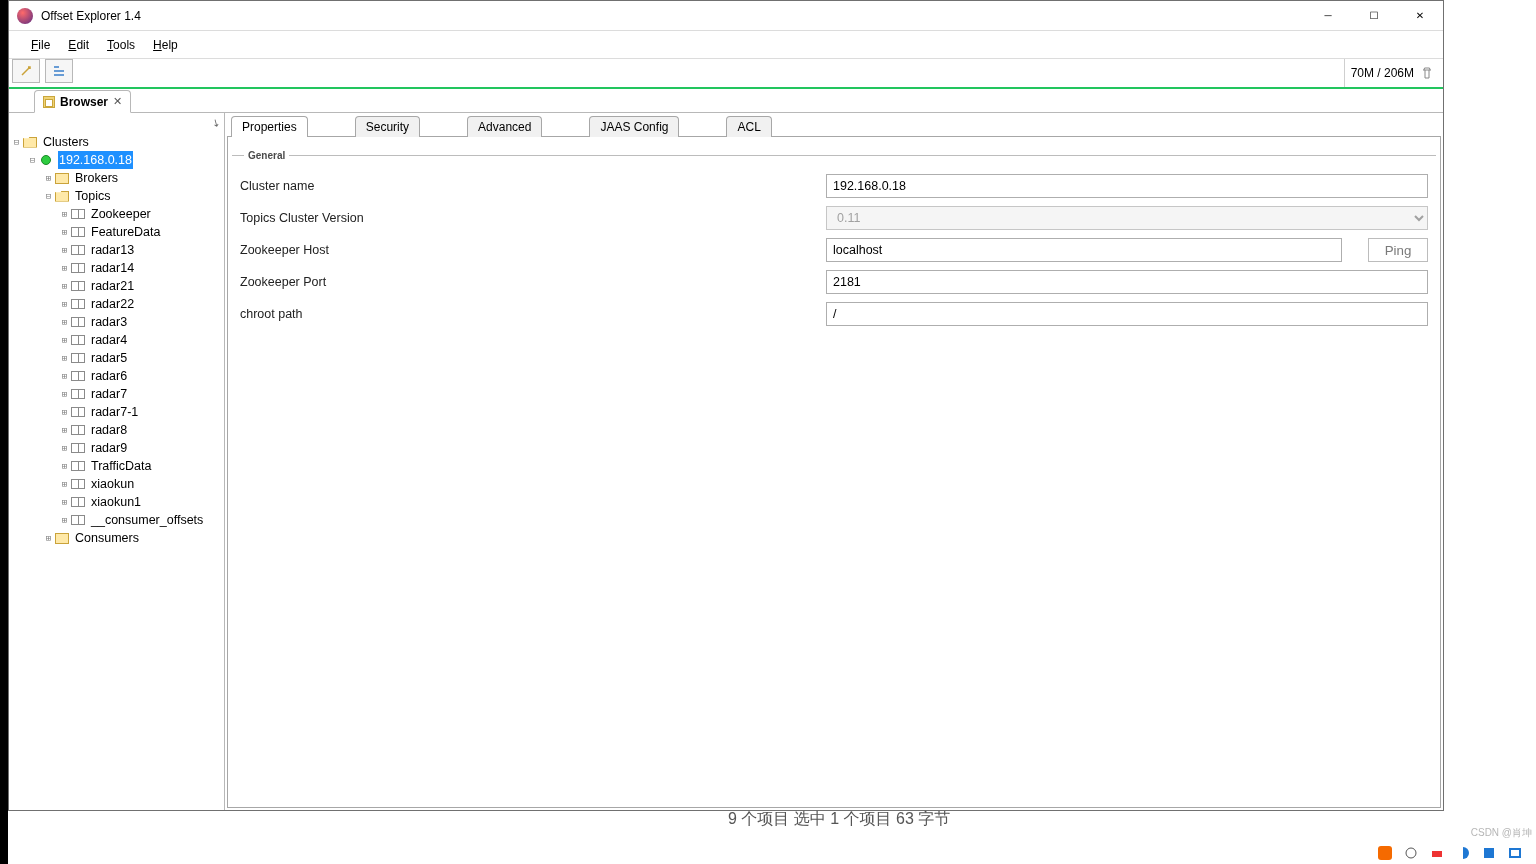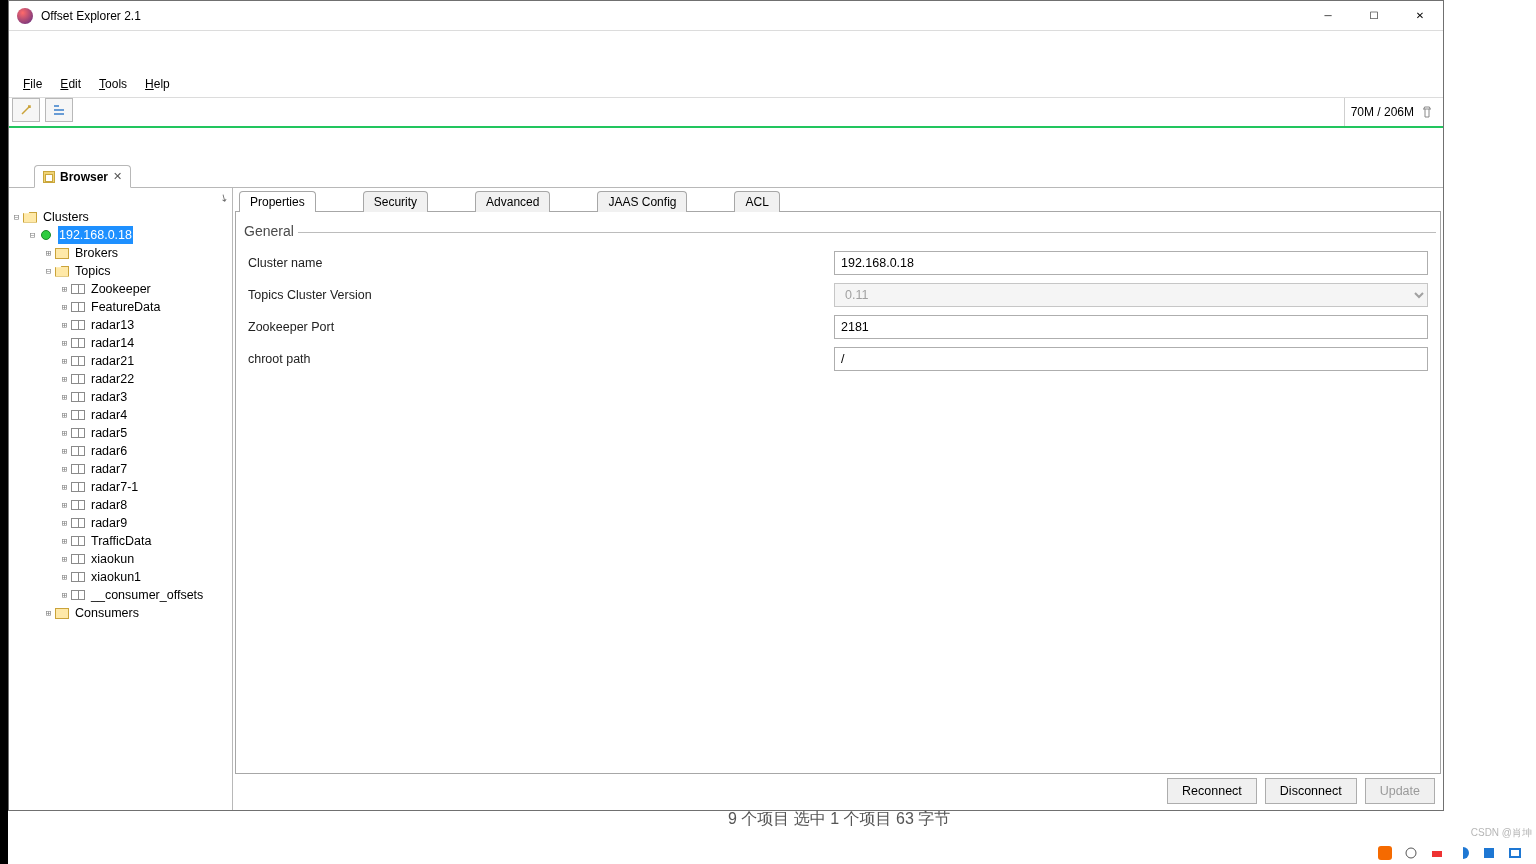--- a/index.html
+++ b/index.html
@@ -7,30 +7,30 @@
 
 .bg-left { position:absolute; left:0; top:0; width:8px; height:864px; background:#000; z-index:0;}
 .window { position:absolute; left:8px; top:0; width:1436px; height:811px; background:#fff; border:1px solid #707070; display:flex; flex-direction:column; z-index:1;}
 
 .titlebar { height:30px; display:flex; align-items:center; background:#fff; border-bottom:1px solid #dcdcdc;}
 .titlebar .appicon { width:16px; height:16px; margin:0 8px; border-radius:50%; background:radial-gradient(circle at 35% 30%, #ff6a6a, #5a2a82);}
 .titlebar .title { font-size:12px; color:#000;}
 .titlebar .winbtns { margin-left:auto; display:flex;}
 .titlebar .winbtn { width:46px; height:29px; display:flex; align-items:center; justify-content:center; font-family:"Segoe MDL2 Assets", sans-serif; font-size:10px;}
 
-.menubar { height:28px; display:flex; align-items:center; padding:0 6px; gap:2px; border-bottom:1px solid #dcdcdc;margin-top:39px;}
+.menubar { height:28px; display:flex; align-items:center; padding:0 14px; gap:2px; border-bottom:1px solid #dcdcdc;}
 .menubar .mitem { padding:4px 8px; cursor:default;}
 .menubar .mitem u { text-decoration:underline;}
 
 .toolbar { height:30px; display:flex; align-items:flex-start; border-bottom:2px solid #22c55e; padding:0 3px;}
 .toolbar .tbtn { width:28px; height:24px; border:1px solid #b8b8b8; background:#f6f6f6; margin-right:5px; display:flex; align-items:center; justify-content:center; font-size:11px;}
 .toolbar .mem { margin-left:auto; border-left:1px solid #cfcfcf; height:100%; display:flex; align-items:center; padding:0 6px; gap:6px;}
 .toolbar .trash { width:14px; height:14px; display:inline-block;}
 
-.doc-tabs { height:24px; display:flex; align-items:flex-end; padding-left:25px; border-bottom:1px solid #b8b8b8; position:relative;margin-top:36px;}
+.doc-tabs { height:24px; display:flex; align-items:flex-end; padding-left:25px; border-bottom:1px solid #b8b8b8; position:relative;}
 .doc-tab { border:1px solid #b8b8b8; border-bottom:1px solid #fff; border-radius:4px 4px 0 0; background:#fff; height:23px; padding:2px 8px; display:flex; align-items:center; gap:5px; position:relative; top:1px;}
 .doc-tab .ticon { width:12px; height:12px; background:#f0d375; border:1px solid #c9a63c; position:relative;}
 .doc-tab .ticon::after{content:""; position:absolute; left:1px; top:2px; width:6px; height:6px; border:1px solid #c9a63c; background:#fff;}
 .doc-tab b { font-weight:bold;}
 .doc-tab .x { font-size:11px; color:#555;}
 
 .split { flex:1; display:flex; min-height:0;}
 .sidebar { width:224px; border-right:1px solid #b8b8b8; display:flex; flex-direction:column; overflow:hidden;}
 .tree-tools { height:18px; display:flex; justify-content:flex-end; align-items:center; padding-right:4px;}
 .tree-tools .arrow { font-size:10px; color:#6a6a6a; transform:rotate(30deg);}
@@ -45,21 +45,21 @@
 .book::after { content:""; position:absolute; left:50%; top:0; bottom:0; width:1px; background:#8a8a8a;}
 .tree .sel { background:#1e90ff; color:#fff; padding:0 2px;}
 .tree .lbl { padding:0 1px;}
 
 .panel { flex:1; display:flex; flex-direction:column; padding:2px;}
 .ptabs { height:22px; display:flex; align-items:flex-end; padding-left:4px;gap:48px;}
 .ptab { border:1px solid #a7a7a7; border-bottom:none; border-radius:4px 4px 0 0; background:#f1f1f1; padding:2px 10px 3px; margin-right:-1px; font-size:12px; height:21px; display:flex; align-items:center; z-index:1;}
 .ptab.active { background:#fff; position:relative; z-index:3;}
 .panel-body { flex:1; border:1px solid #a7a7a7; display:flex; flex-direction:column; position:relative; margin-top:-1px;}
 .fieldset { margin:4px; position:relative;}
-.fieldset .legend { position:relative; top:7px; left:0; background:#fff; padding:0 4px; font-weight:normal; color:#4a4a4a; display:inline-block; z-index:2; font-size:14px;}
+.fieldset .legend { position:relative; top:7px; left:12px; background:#fff; padding:0 4px; font-weight:bold; color:#4a4a4a; display:inline-block; z-index:2; font-size:10px;}
 .fieldset .fsbox { border-top:1px solid #bcbcbc; padding:14px 8px 4px 8px;}
 .formrow { display:flex; align-items:center; height:32px;}
 .formrow .flabel { width:586px; color:#222; font-size:12.5px;}
 .formrow input, .formrow select { height:24px; border:1px solid #aeaeae; padding:2px 6px; font-size:12.5px; font-family:inherit;}
 .formrow input { flex:1; background:#fff;}
 .formrow select { flex:1; background:#f1f1f1; color:#7a7a7a;}
 .formrow .pingwrap { width:86px; display:flex; justify-content:flex-end;}
 .formrow .ping { width:60px; height:24px; border:1px solid #bcbcbc; background:#fff; color:#7a7a7a;}
 
 .actions { height:34px; display:flex; justify-content:flex-end; align-items:center; gap:8px; padding:0 6px; border-top:none;}
@@ -73,21 +73,21 @@
 </style>
 </head>
 <body>
 
 <div class="bg-left"></div>
 
 <div class="window">
 
   <div class="titlebar">
     <span class="appicon"></span>
-    <span class="title">Offset Explorer  2.1</span>
+    <span class="title">Offset Explorer  1.4</span>
     <div class="winbtns">
       <div class="winbtn">─</div>
       <div class="winbtn">☐</div>
       <div class="winbtn">✕</div>
     </div>
   </div>
 
   <div class="menubar">
     <span class="mitem"><u>F</u>ile</span>
     <span class="mitem"><u>E</u>dit</span>
@@ -311,35 +311,37 @@
               <span class="flabel">Cluster name</span>
               <input type="text" value="192.168.0.18" style="">
             </div>
             <div class="formrow">
               <span class="flabel">Topics Cluster Version</span>
               <select disabled="">
                 <option>0.11</option>
               </select>
             </div>
             <div class="formrow">
+              <span class="flabel">Zookeeper Host</span>
+              <input type="text" style="flex: 0 0 516px;" value="localhost">
+              <span class="pingwrap">
+                  <button class="ping" disabled="">Ping</button>
+                </span>
+            </div>
+            <div class="formrow">
               <span class="flabel">Zookeeper Port</span>
               <input type="text" value="2181" style="">
             </div>
             <div class="formrow">
               <span class="flabel">chroot path</span>
               <input type="text" value="/" style="">
             </div>
           </div>
         </div>
         <div style="flex:1"></div>
-      </div>
-      <div class="actions">
-        <button>Reconnect</button>
-        <button>Disconnect</button>
-        <button disabled="">Update</button>
       </div>
     </div>
   </div>
 </div>
 
 <div class="taskfrag">9 个项目    选中 1 个项目  63 字节</div>
 <div class="watermark">CSDN @肖坤</div>
 <div class="sysicons">
   <span style="background:#f56a00;border-radius:3px"></span>
   <span><svg width="14" height="14">

